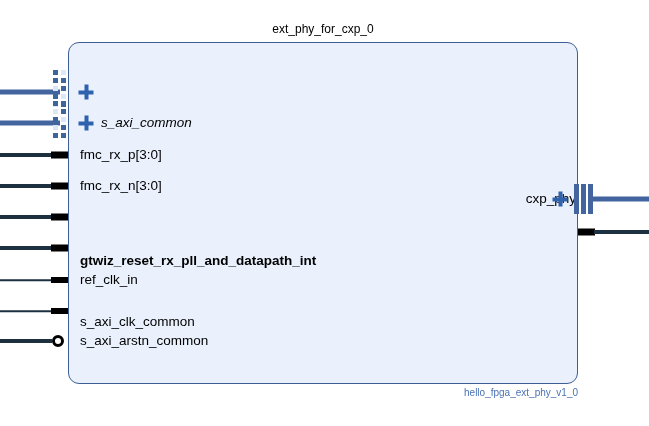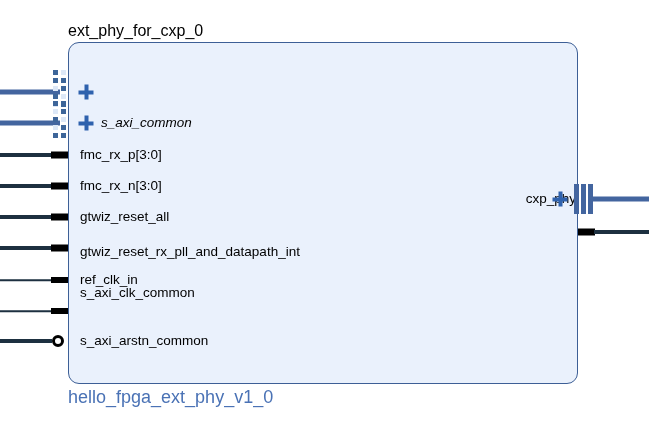--- a/index.html
+++ b/index.html
@@ -19,32 +19,32 @@
     height: 426px;
     background: #ffffff;
   }
 
   
   .block-title {
     position: absolute;
     left: 68px;
     top: 22px;
     width: 510px;
-    text-align: left;
-    font-size: 16px;
+    text-align: center;
+    font-size: 12px;
     color: #000000;
     white-space: nowrap;
   }
   .block-subtitle {
     position: absolute;
     left: 68px;
     top: 387px;
     width: 510px;
-    text-align: left;
-    font-size: 18px;
+    text-align: right;
+    font-size: 10px;
     color: #4a72b5;
     white-space: nowrap;
   }
 
   
   .ip-block {
     position: absolute;
     left: 68px;
     top: 42px;
     width: 510px;
@@ -205,27 +205,26 @@
 
   <div class="plus-icon" style="left:86px; top:92px;"></div>
 
   <div class="plus-icon" style="left:86px; top:123px;"></div>
   <div class="port-label left" style="left:101px; top:123px;font-style:italic;">s_axi_common</div>
 
   <div class="port-label left" style="top:155px;">fmc_rx_p[3:0]</div>
 
   <div class="port-label left" style="top:186px;">fmc_rx_n[3:0]</div>
 
-  <div class="port-label left" style="top:217px;">gtwiz_reset_all</div>
-
-  <div class="port-label left" style="top:252px;">gtwiz_reset_rx_pll_and_datapath_int</div>
+
+  <div class="port-label left" style="top:261px;font-weight:bold;">gtwiz_reset_rx_pll_and_datapath_int</div>
 
   <div class="port-label left" style="top:280px;">ref_clk_in</div>
 
-  <div class="port-label left" style="top:293px;">s_axi_clk_common</div>
+  <div class="port-label left" style="top:322px;">s_axi_clk_common</div>
 
   <div class="port-label left" style="top:341px;">s_axi_arstn_common</div>
 
   <div class="port-label right" style="top:199px;">cxp_phy</div>
   <div class="plus-icon" style="left:560px; top:199px;"></div>
 
 
   <div class="bus-conn-right" style="left:574px; top:199px;">
     <div class="bar b1"></div>
     <div class="bar b2"></div>

